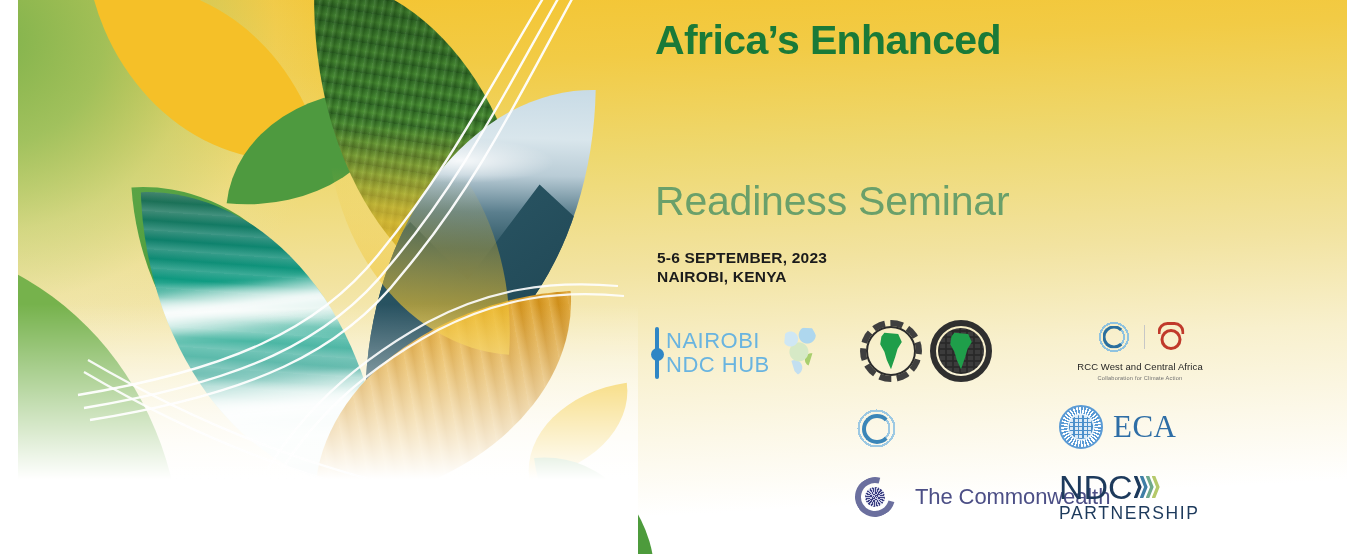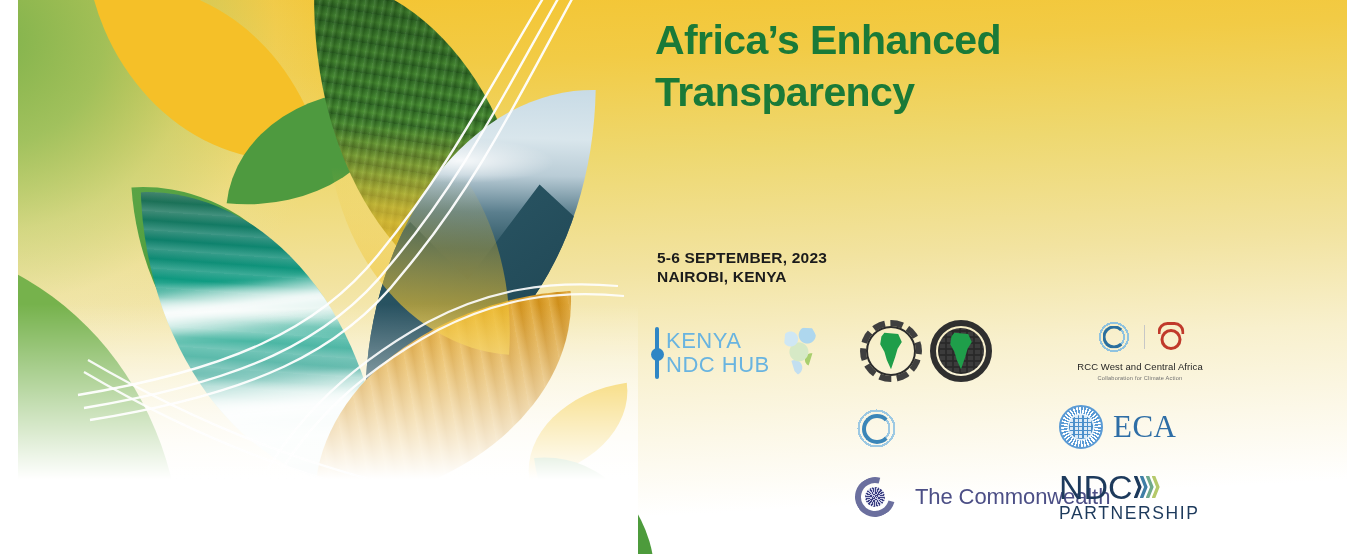--- a/index.html
+++ b/index.html
@@ -436,33 +436,33 @@
     <g fill="none" stroke="#ffffff" stroke-width="2.2" opacity="0.9">
       <path d="M232 500 C 268 430, 320 372, 410 322 C 470 290, 530 280, 600 286"></path>
       <path d="M243 505 C 279 436, 331 378, 420 330 C 482 298, 540 290, 606 296"></path>
     </g>
   </svg>
 
   <div class="content">
 
     <div class="title">
       <div>Africa’s Enhanced</div>
-      <div>Transparency</div>
-    </div>
-
+    </div>
+
+    <div class="subtitle">Readiness Seminar</div>
 
     <div class="eventmeta">
       <div>5-6 SEPTEMBER, 2023</div>
       <div>NAIROBI, KENYA</div>
     </div>
 
     <div class="ndchub">
       <div class="bar"></div>
       <div class="words">
-        <div>KENYA</div>
+        <div>NAIROBI</div>
         <div>NDC HUB</div>
       </div>
       <div class="africa-map"></div>
     </div>
 
     <div class="aulogos">
       <div class="emblem">
         <div class="ring"></div>
         <div class="ring2"></div>
         <div class="africa"></div>

